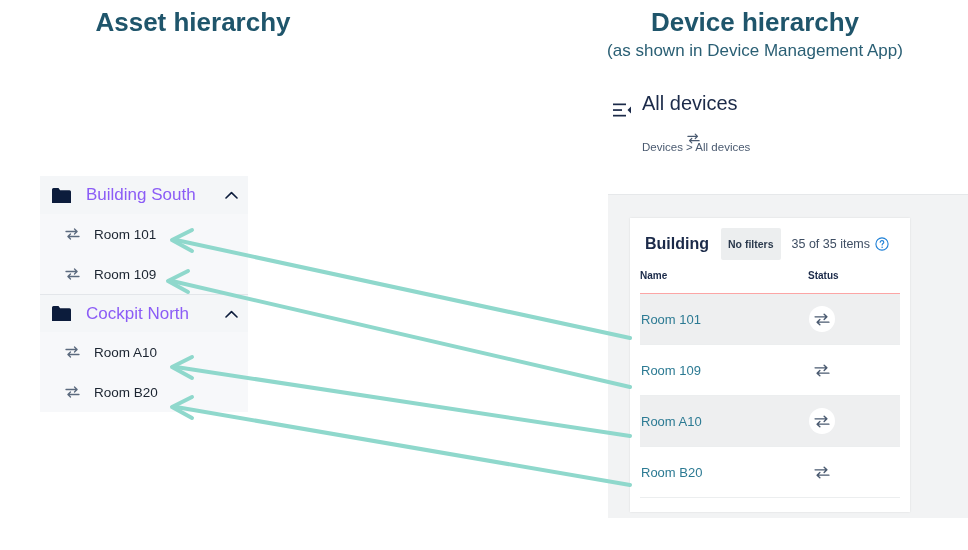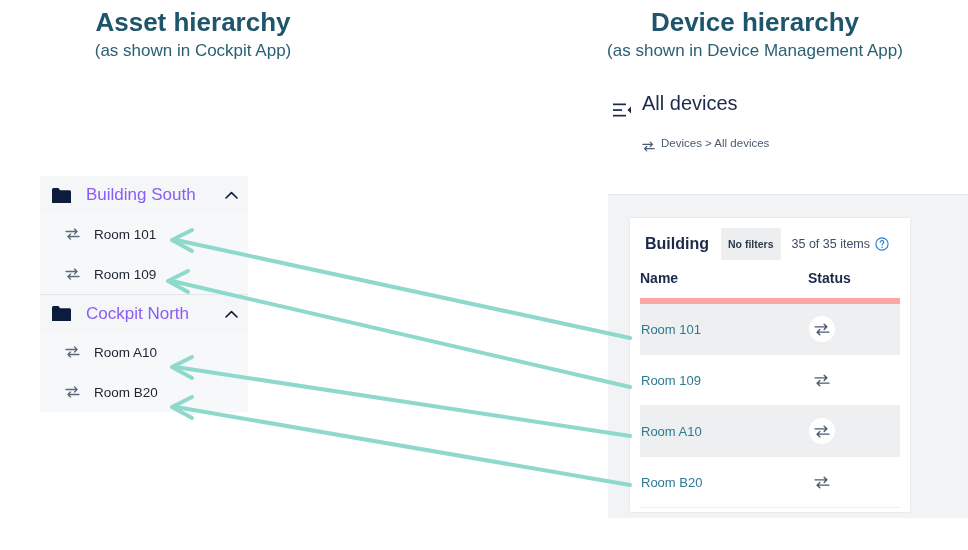--- a/index.html
+++ b/index.html
@@ -125,21 +125,22 @@
   }
   .page-title {
     font-size: 20px;
     color: #1b2a49;
     line-height: 1.1;
     white-space: nowrap;
   }
   .breadcrumb {
     display: flex;
     align-items: center;
-    margin-top: 23px;
+    margin-top: 16px;
+    flex-direction: column;
   }
   .breadcrumb-icon { width: 13px; height: 11px; margin-right: 6px; flex: 0 0 auto; }
   .breadcrumb-text {
     font-size: 11.5px;
     color: #4a5a70;
     white-space: nowrap;
   }
 
   #devices-card {
     position: absolute;
@@ -185,25 +186,25 @@
     flex: 0 0 auto;
   }
   table.devices-table {
     width: 260px;
     margin-left: 10px;
     border-collapse: collapse;
     table-layout: fixed;
   }
   table.devices-table th {
     text-align: left;
-    font-size: 14px;
+    font-size: 10px;
     font-weight: bold;
     color: #1b2a49;
     padding: 0 0 12px 0;
-    border-bottom: 6px solid #fca5a5;
+    border-bottom: 1px solid #fca5a5;
   }
   table.devices-table th.col-name   { width: 168px; padding-left: 0px; }
   table.devices-table th.col-status { width: 92px; }
   table.devices-table td {
     height: 48px;
     font-size: 13px;
     border-bottom: 1px solid #eceeef;
     vertical-align: middle;
   }
   tr.row-shaded td { background: #eeeff0; }
@@ -223,21 +224,20 @@
     left: 0; top: 0;
     width: 968px; height: 550px;
     pointer-events: none;
   }
 </style>
 </head>
 <body>
 
 <div class="title-block" id="title-left">
   <div class="title-main">Asset hierarchy</div>
-  <div class="title-sub">(as shown in Cockpit App)</div>
 </div>
 
 <div class="title-block" id="title-right">
   <div class="title-main">Device hierarchy</div>
   <div class="title-sub">(as shown in Device Management App)</div>
 </div>
 
 <div id="asset-panel">
 
   <div class="tree-group-header">

